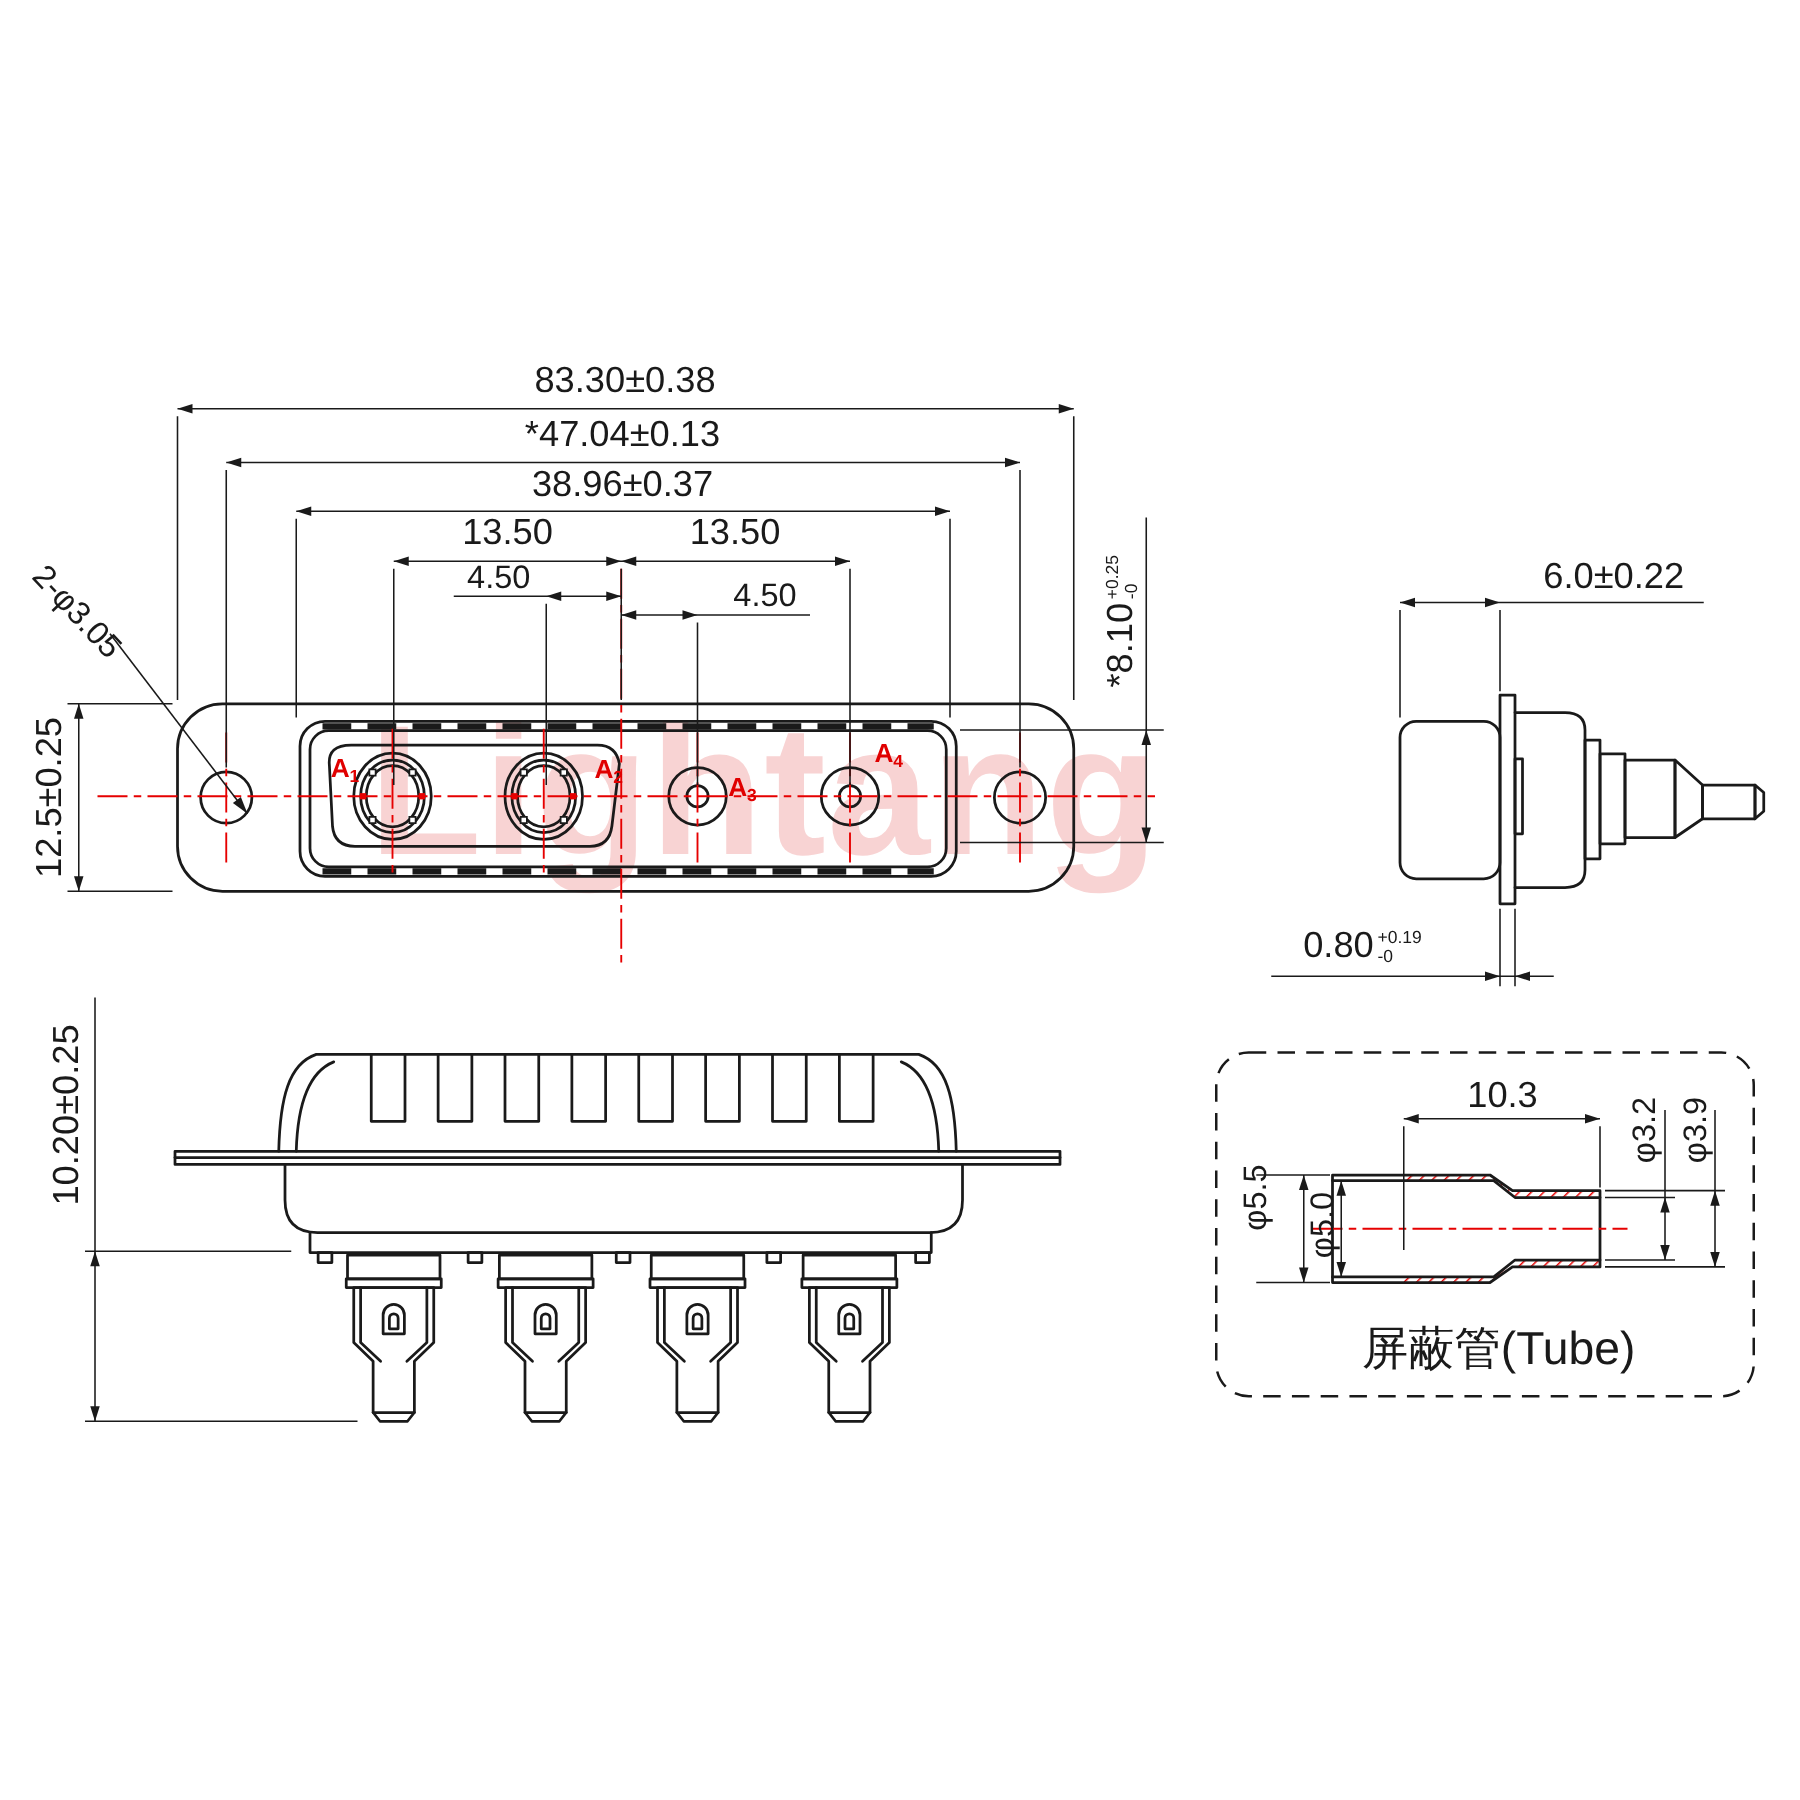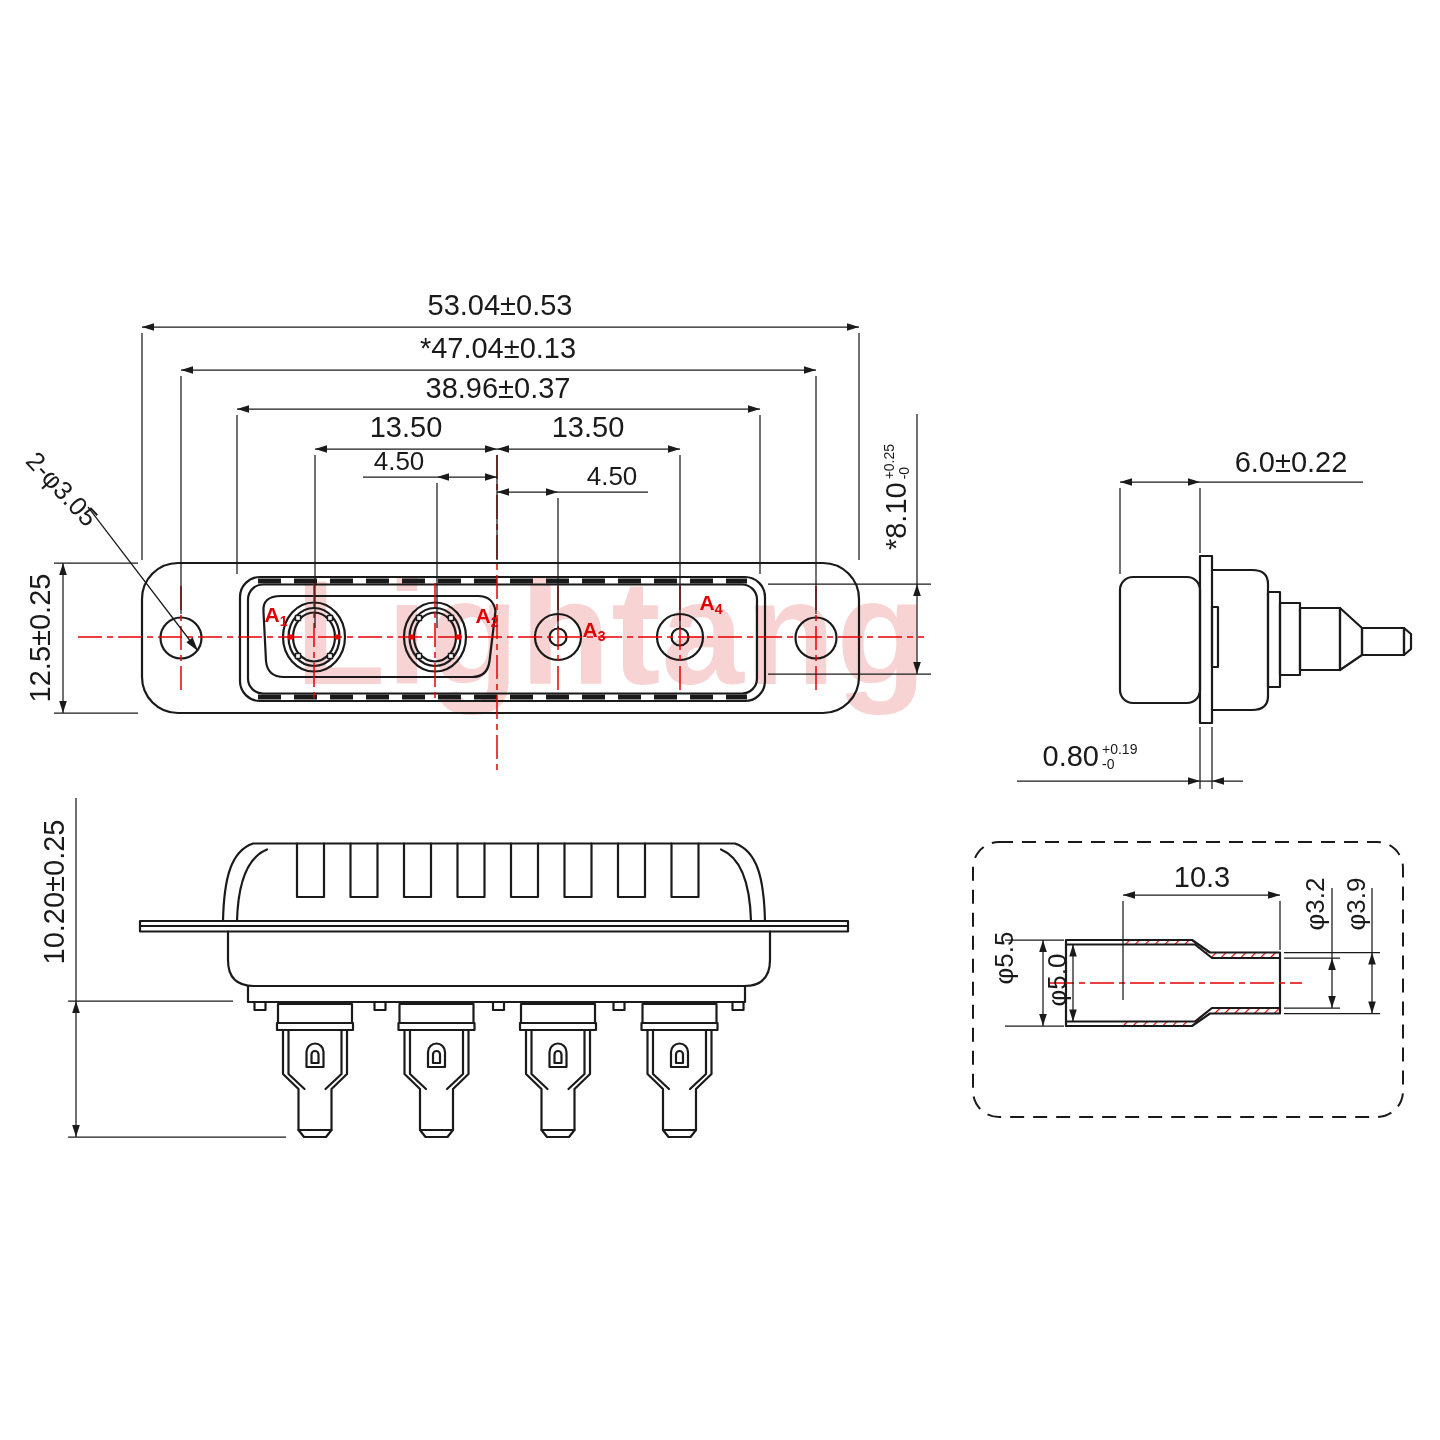--- a/index.html
+++ b/index.html
@@ -256,21 +256,21 @@
       <polygon class="arrow" points="1332,1008 1328.2,996 1335.8,996"></polygon>
 
       <line class="thin" x1="1372" y1="888" x2="1372" y2="1013.5"></line>
       <line class="thin" x1="1284" y1="952.5" x2="1380" y2="952.5"></line>
       <line class="thin" x1="1284" y1="1013.5" x2="1380" y2="1013.5"></line>
       <polygon class="arrow" points="1372,952.5 1368.2,964.5 1375.8,964.5"></polygon>
       <polygon class="arrow" points="1372,1013.5 1368.2,1001.5 1375.8,1001.5"></polygon>
     </g>
   </svg>
 
-  <div class="dim" style="left:500px;top:305px;">53.04±0.53</div>
+  <div class="dim" style="left:500px;top:305px;">83.30±0.38</div>
   <div class="dim" style="left:498px;top:348px;">*47.04±0.13</div>
   <div class="dim" style="left:498px;top:388px;">38.96±0.37</div>
   <div class="dim" style="left:406px;top:427px;">13.50</div>
   <div class="dim" style="left:588px;top:427px;">13.50</div>
   <div class="dim small" style="left:399px;top:461px;">4.50</div>
   <div class="dim small" style="left:612px;top:476px;">4.50</div>
   <div class="dim rot" style="left:40px;top:638px;">12.5±0.25</div>
   <div class="dim rot" style="left:897px;top:497px;">
     <span>*8.10</span>
     <span class="tolstack">
@@ -302,14 +302,15 @@
     </span>
   </div>
 
   <div class="dim rot" style="left:54px;top:892px;">10.20±0.25</div>
 
   <div class="dim" style="left:1202px;top:877px;">10.3</div>
   <div class="dim small rot" style="left:1315px;top:904px;">φ3.2</div>
   <div class="dim small rot" style="left:1356px;top:904px;">φ3.9</div>
   <div class="dim small rot" style="left:1004px;top:958px;">φ5.5</div>
   <div class="dim small rot" style="left:1057px;top:980px;">φ5.0</div>
+  <div class="tube-title" style="left:1199px;top:1079px;">屏蔽管(Tube)</div>
 
 </div>
 
 </body></html>

